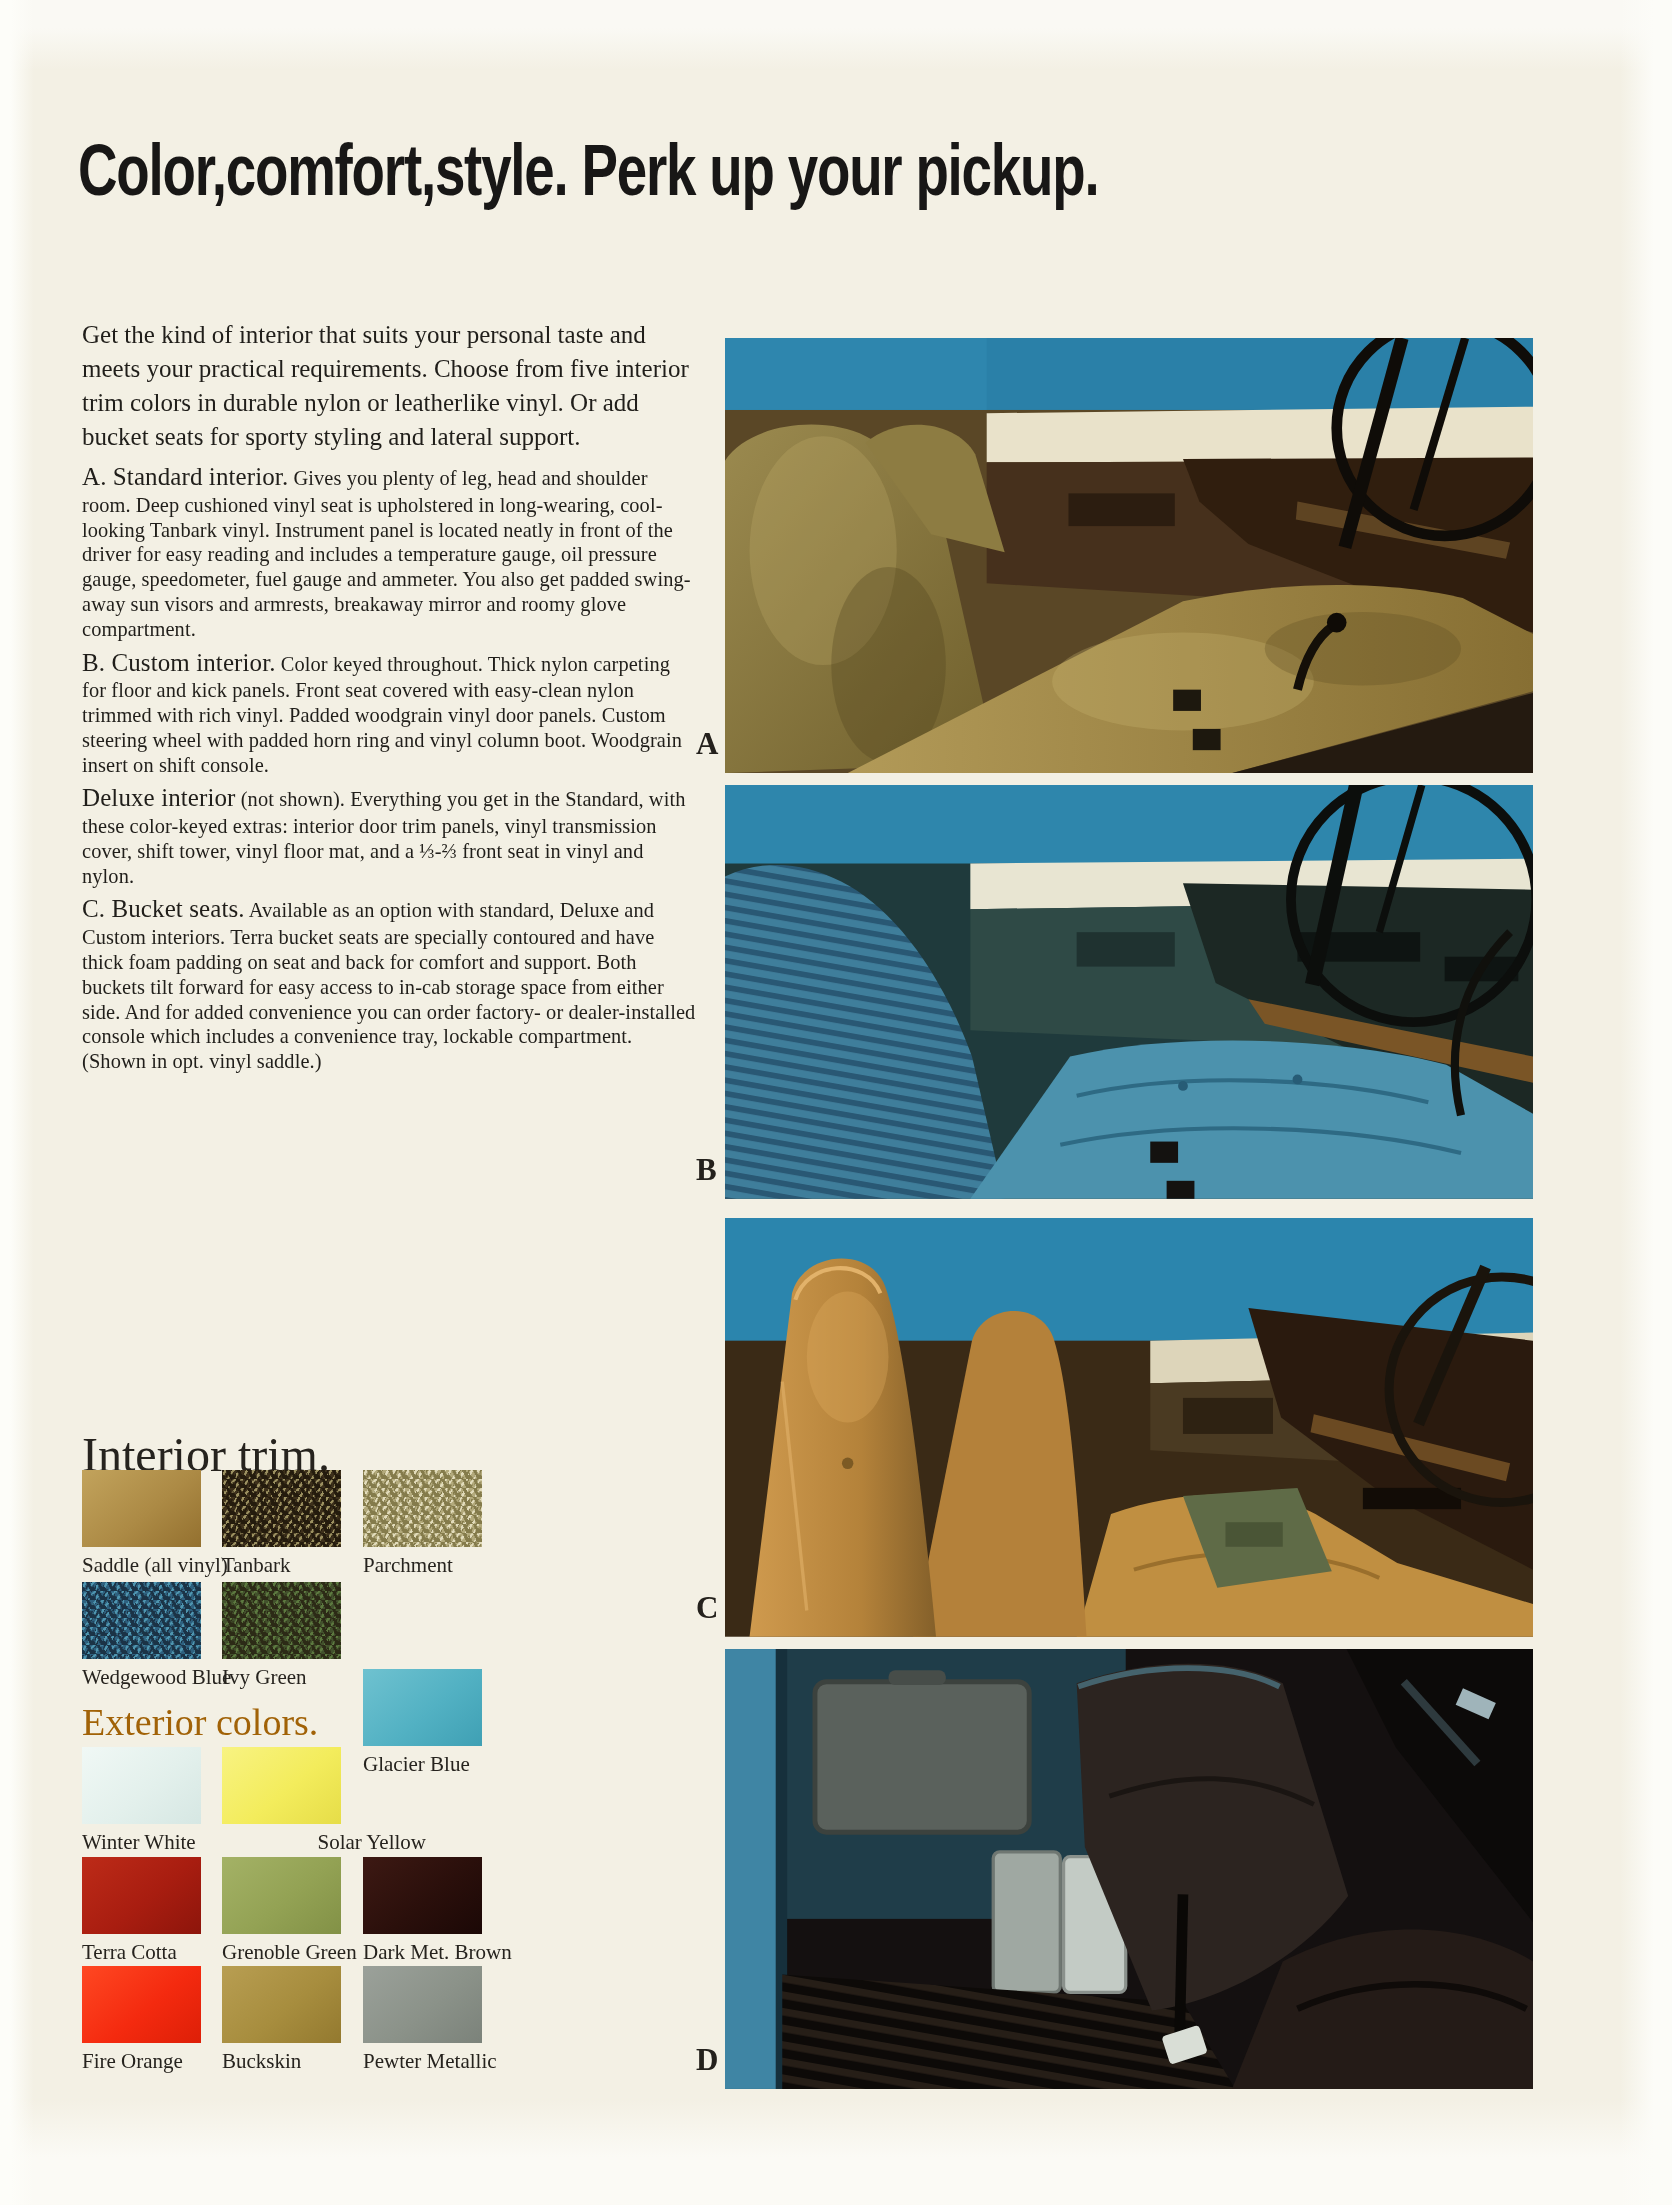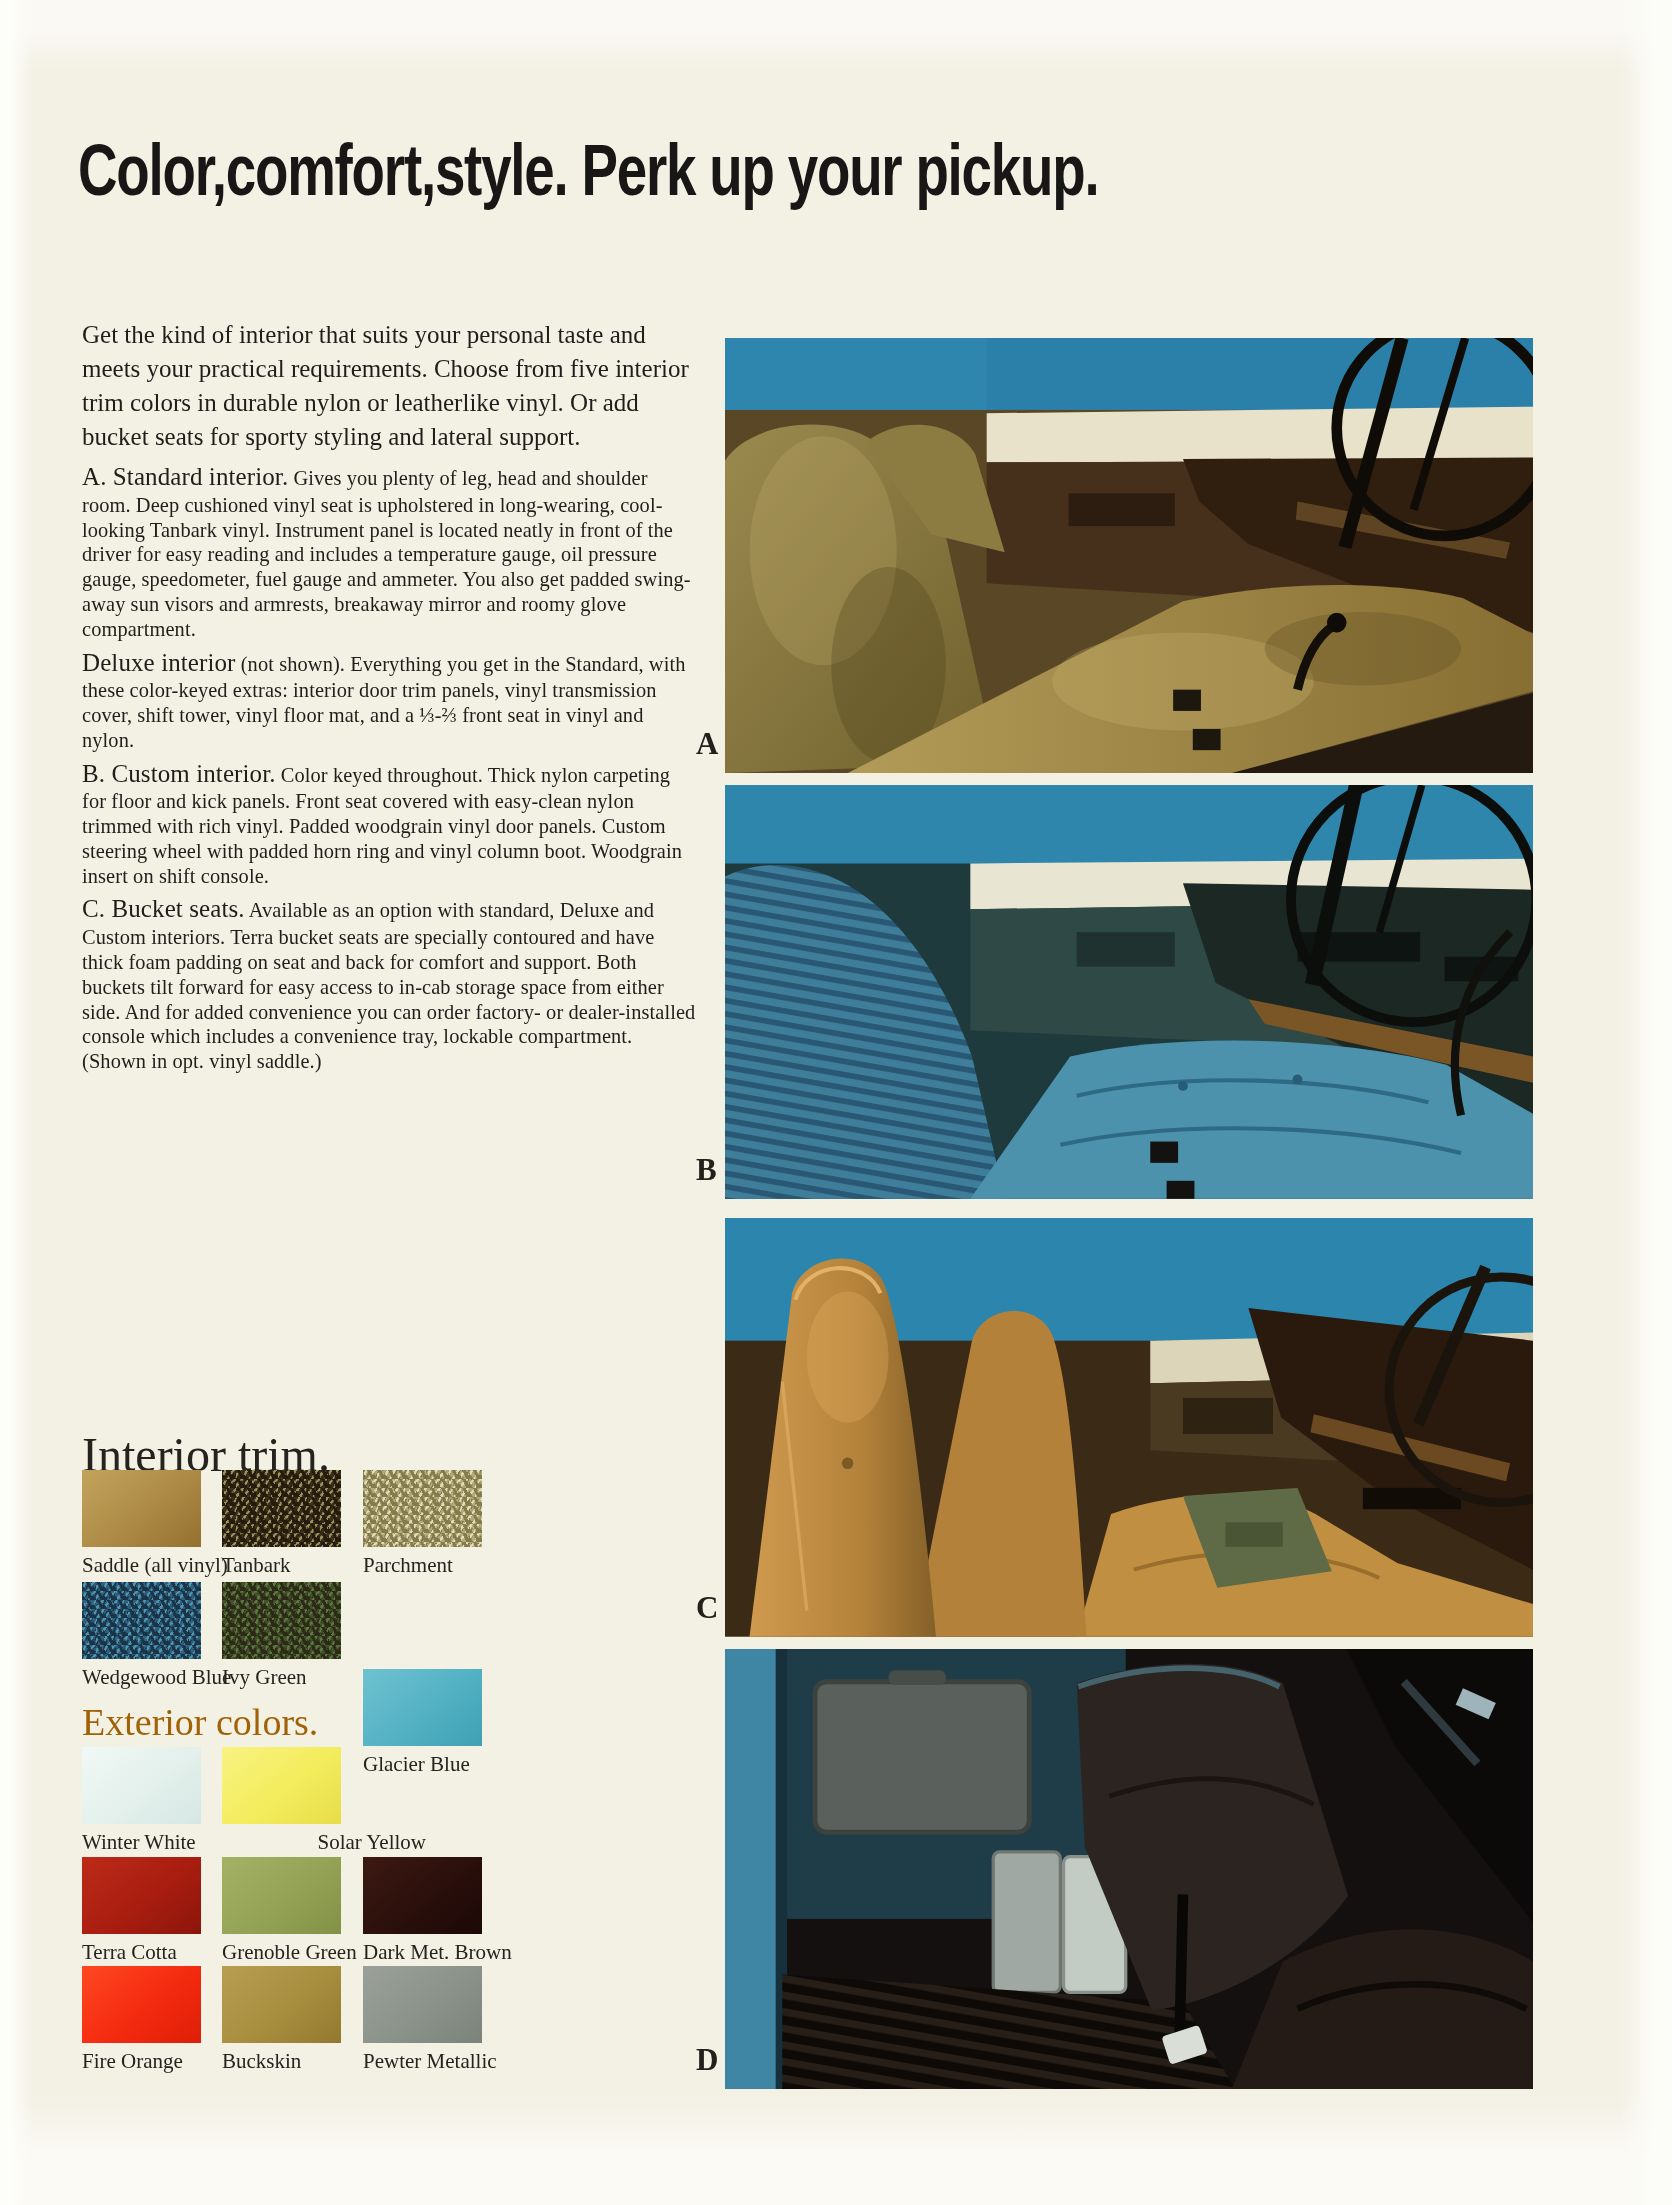--- a/index.html
+++ b/index.html
@@ -60,23 +60,23 @@
 <div class="edge left"></div>
 <div class="edge right"></div>
 
 <div class="headline">Color,comfort,style. Perk up your pickup.</div>
 
 <div class="left-col">
   <p class="intro">Get the kind of interior that suits your personal taste and meets your practical requirements. Choose from five interior trim colors in durable nylon or leatherlike vinyl. Or add bucket seats for sporty styling and lateral support.</p>
 
   <p class="sect"><span class="lead">A. Standard interior.</span> <span>Gives you plenty of leg, head and shoulder room. Deep cushioned vinyl seat is upholstered in long-wearing, cool-looking Tanbark vinyl. Instrument panel is located neatly in front of the driver for easy reading and includes a temperature gauge, oil pressure gauge, speedometer, fuel gauge and ammeter. You also get padded swing-away sun visors and armrests, breakaway mirror and roomy glove compartment.</span></p>
 
+  <p class="sect"><span class="lead">B. Custom interior.</span> <span>Color keyed throughout. Thick nylon carpeting for floor and kick panels. Front seat covered with easy-clean nylon trimmed with rich vinyl. Padded woodgrain vinyl door panels. Custom steering wheel with padded horn ring and vinyl column boot. Woodgrain insert on shift console.</span></p>
+
   <p class="sect"><span class="lead">Deluxe interior</span> <span class="note">(not shown).</span> <span>Everything you get in the Standard, with these color-keyed extras: interior door trim panels, vinyl transmission cover, shift tower, vinyl floor mat, and a ⅓-⅔ front seat in vinyl and nylon.</span></p>
-
-  <p class="sect"><span class="lead">B. Custom interior.</span> <span>Color keyed throughout. Thick nylon carpeting for floor and kick panels. Front seat covered with easy-clean nylon trimmed with rich vinyl. Padded woodgrain vinyl door panels. Custom steering wheel with padded horn ring and vinyl column boot. Woodgrain insert on shift console.</span></p>
 
   <p class="sect"><span class="lead">C. Bucket seats.</span> <span>Available as an option with standard, Deluxe and Custom interiors. Terra bucket seats are specially contoured and have thick foam padding on seat and back for comfort and support. Both buckets tilt forward for easy access to in-cab storage space from either side. And for added convenience you can order factory- or dealer-installed console which includes a convenience tray, lockable compartment. (Shown in opt. vinyl saddle.)</span></p>
 
 </div>
 
 <h2 class="trim-heading">Interior trim.</h2>
 
 <div class="cell" style="left:82px;top:1470px;">
   <div class="chip solid" style="--base: #ac8a45; --dark: #93702f; --light: #c2a35c;"></div>
   <div class="chip-label">Saddle (all vinyl)</div>

